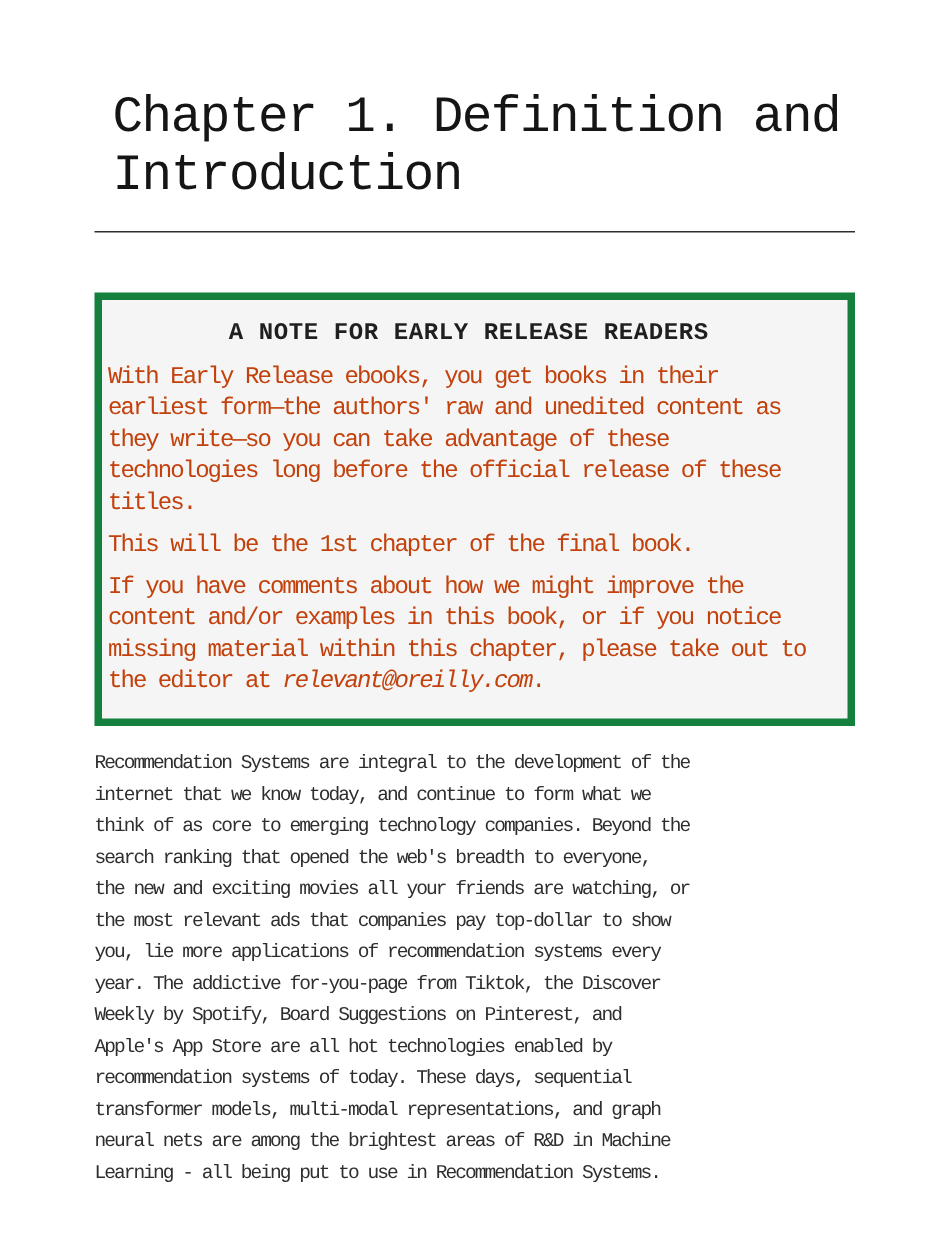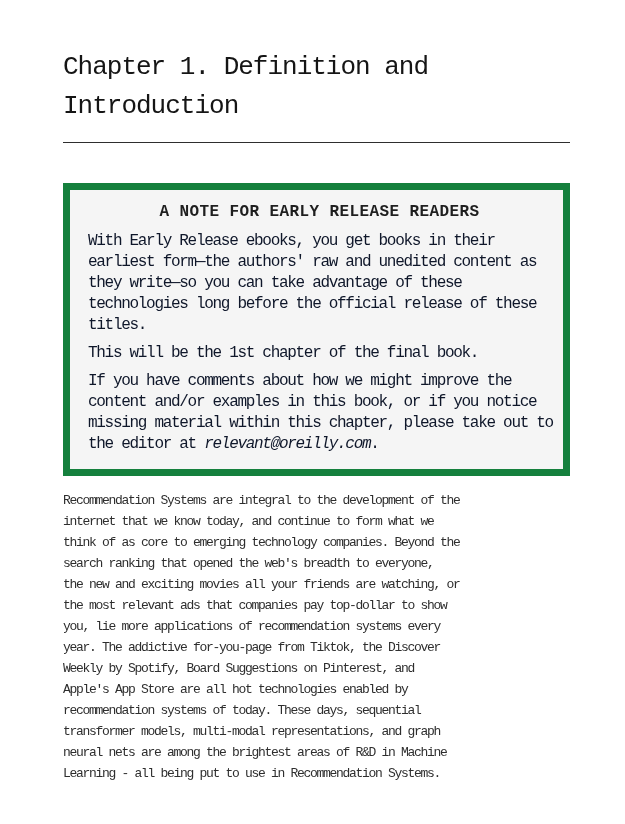--- a/index.html
+++ b/index.html
@@ -16,56 +16,56 @@
   }
   .page {
     box-sizing: border-box;
     width: 625px;
     height: 824px;
     padding: 48px 55px 0 63px;
     overflow: hidden;
     background: #ffffff;
   }
   .chapter-title {
-    margin: 0;
-    font-size: 26px;
+    margin: 12px;
+    font-size: 34px;
     font-weight: normal;
     line-height: 39px;
     letter-spacing: -1px;
     color: #151515;
     white-space: pre;
   }
   .title-rule {
     border: none;
     border-top: 1px solid #2e2e2e;
     margin: 16px 0 0 0;
     height: 0;
   }
   .note-box {
     margin-top: 40px;
     background: #f5f5f5;
-    border: 7px solid #15803d;
-    padding: 12px 12px 14px 18px;
+    border: 5px solid #15803d;
+    padding: 12px 12px 14px 4px;
   }
   .note-heading {
     text-align: center;
     font-weight: bold;
     font-size: 16px;
     line-height: 21px;
     letter-spacing: 0.4px;
     color: #1f1f1f;
     margin: 0 0 8px 0;
     white-space: pre;
   }
   .note-para {
     margin: 0 0 7px 0;
     font-size: 16px;
     line-height: 21px;
     letter-spacing: -1.3px;
-    color: #0f172a;
+    color: #c2410c;
     white-space: pre;
   }
   .note-para:last-child { margin-bottom: 0; }
   .editor-email { font-style: italic; }
   .body-para {
     margin: 14px 0 0 0;
     font-size: 13px;
     line-height: 21px;
     letter-spacing: -1.3px;
     color: #2e2e2e;

